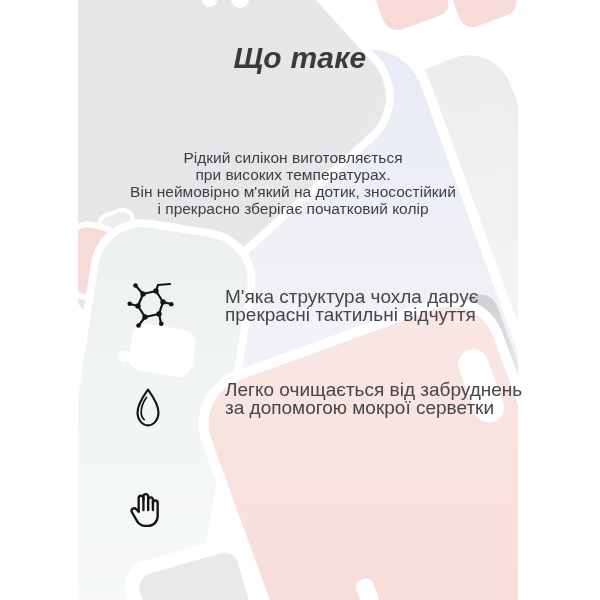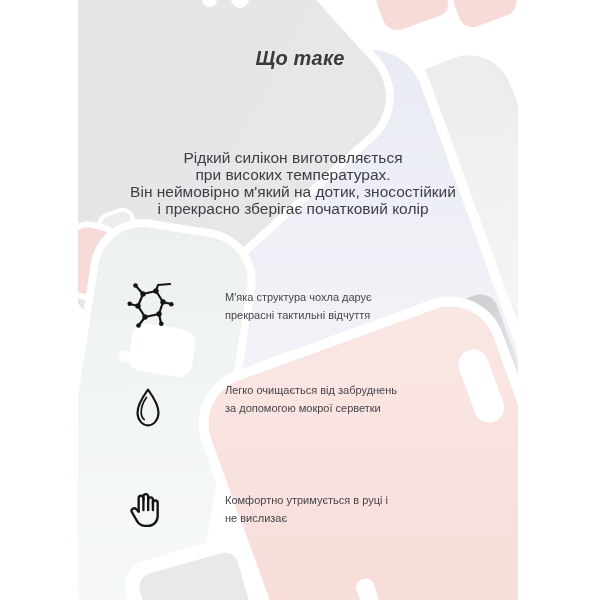--- a/index.html
+++ b/index.html
@@ -49,25 +49,25 @@
   .case-pink-big{left:165px;top:335px;width:300px;height:330px;border-radius:46px;
     transform:rotate(-20deg);z-index:5;
     background:linear-gradient(200deg,#e9a298 0%,#e08478 55%,#da6f62 100%);
     box-shadow:0 0 0 10px #fff;}
   .case-pink-big .pill{position:absolute;left:257px;top:50px;width:30px;height:76px;border-radius:15px;background:#fff;}
   .case-pink-big .tab{position:absolute;left:85px;top:229px;width:18px;height:30px;border-radius:8px;background:#fff;}
   .wash{position:absolute;inset:0;background:rgba(255,255,255,0.75);z-index:8;}
   
   .content{position:absolute;inset:0;z-index:10;}
   .title{position:absolute;left:0;top:45px;width:600px;text-align:center;
-    font-size:20px;line-height:26px;font-weight:700;font-style:italic;
+    font-size:30px;line-height:26px;font-weight:700;font-style:italic;
     color:#3a3a3c;letter-spacing:.2px;white-space:pre-line;}
   .intro{position:absolute;left:0;top:149px;width:586px;text-align:center;
     font-size:15.5px;line-height:17px;font-weight:500;color:#3d3d44;white-space:pre-line;}
-  .feature-text{position:absolute;left:225px;width:320px;font-size:11px;line-height:18px;
+  .feature-text{position:absolute;left:225px;width:320px;font-size:19px;line-height:18px;
     font-weight:500;color:#45454b;white-space:pre-line;}
   .ft-1{top:288px;} .ft-2{top:381px;} .ft-3{top:491px;}
   .icon-box{position:absolute;}
   .ib-1{left:126px;top:282px;} .ib-2{left:133px;top:387px;} .ib-3{left:126px;top:489px;}
   svg{display:block;}
 </style>
 </head>
 <body>
 
 <div class="canvas">
@@ -145,17 +145,15 @@
 за допомогою мокрої серветки</div>
 
     <div class="icon-box ib-3">
       <svg width="38" height="42" viewBox="0 0 24 24" fill="none" stroke="#141414" stroke-width="1.5" stroke-linecap="round" stroke-linejoin="round">
         <path d="M8 13v-8.5a1.5 1.5 0 0 1 3 0v7.5"></path>
         <path d="M11 5.5v-2a1.5 1.5 0 1 1 3 0v8.5"></path>
         <path d="M14 5.5a1.5 1.5 0 0 1 3 0v6.5"></path>
         <path d="M17 7.5a1.5 1.5 0 0 1 3 0v8.5a6 6 0 0 1 -6 6h-2h.208a6 6 0 0 1 -5.012 -2.7a69.74 69.74 0 0 1 -.196 -.3c-.312 -.479 -1.407 -2.388 -3.286 -5.728a1.5 1.5 0 0 1 .536 -2.022a1.867 1.867 0 0 1 2.28 .28l1.47 1.47"></path>
       </svg>
     </div>
-    <div class="feature-text ft-3">Комфортно утримується в руці і
-не вислизає</div>
   </div>
 
 </div>
 
 </body></html>

